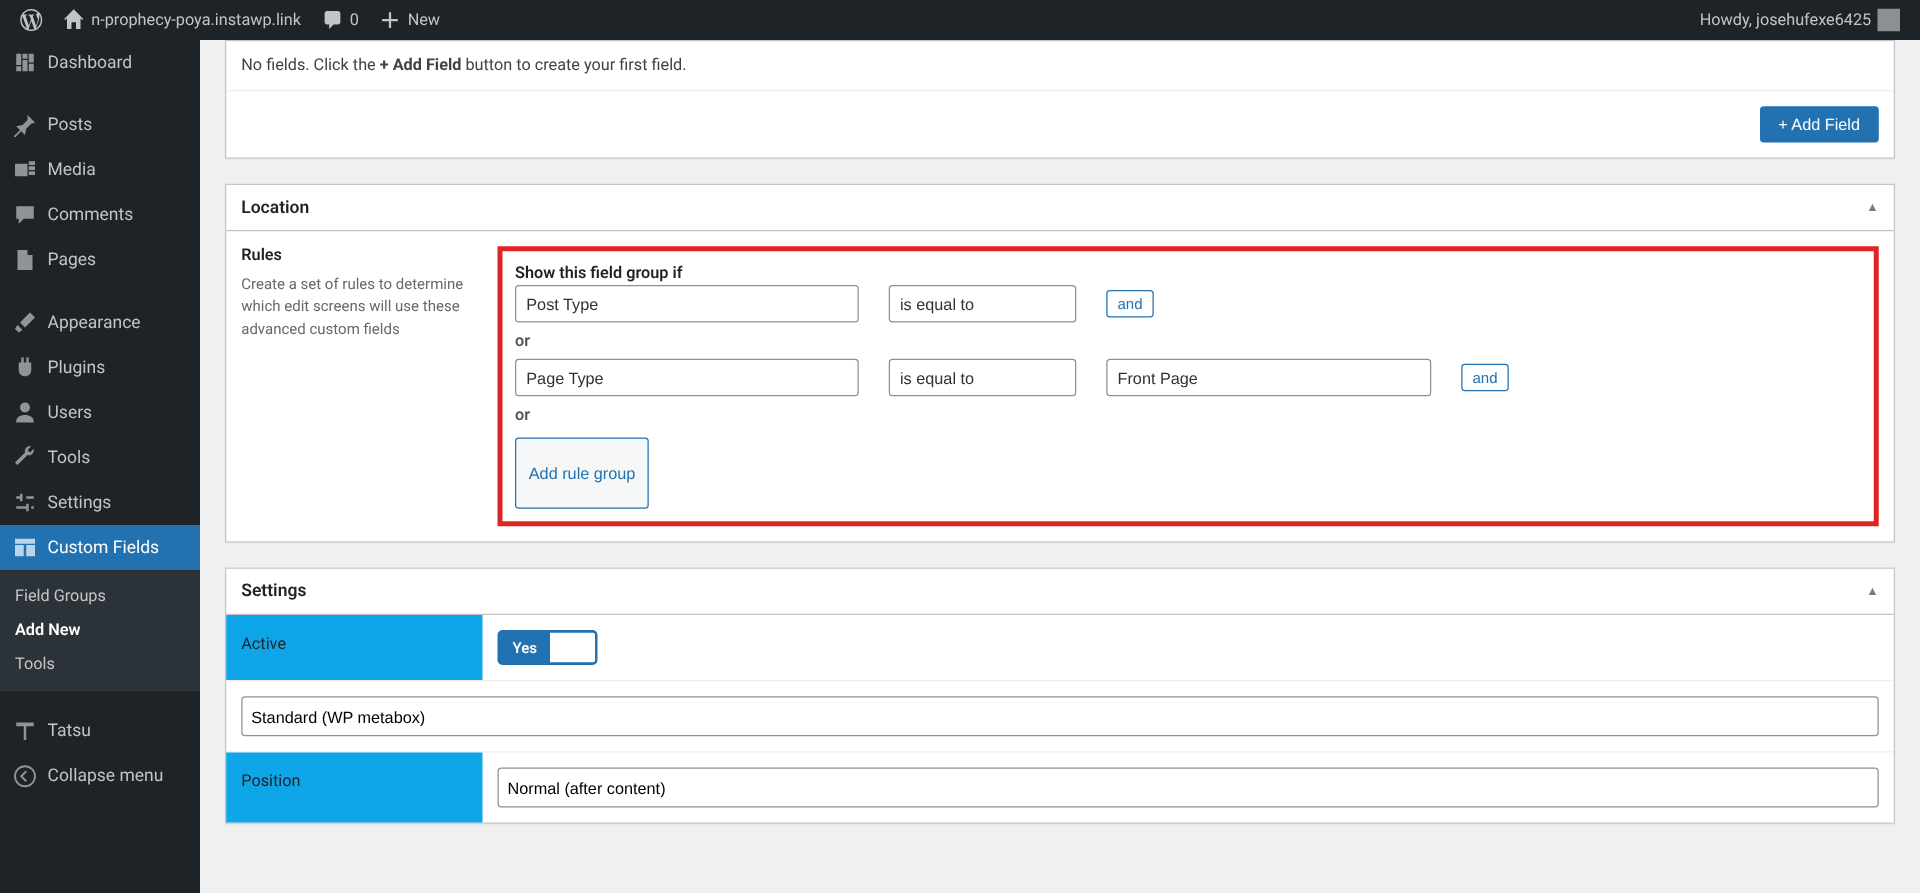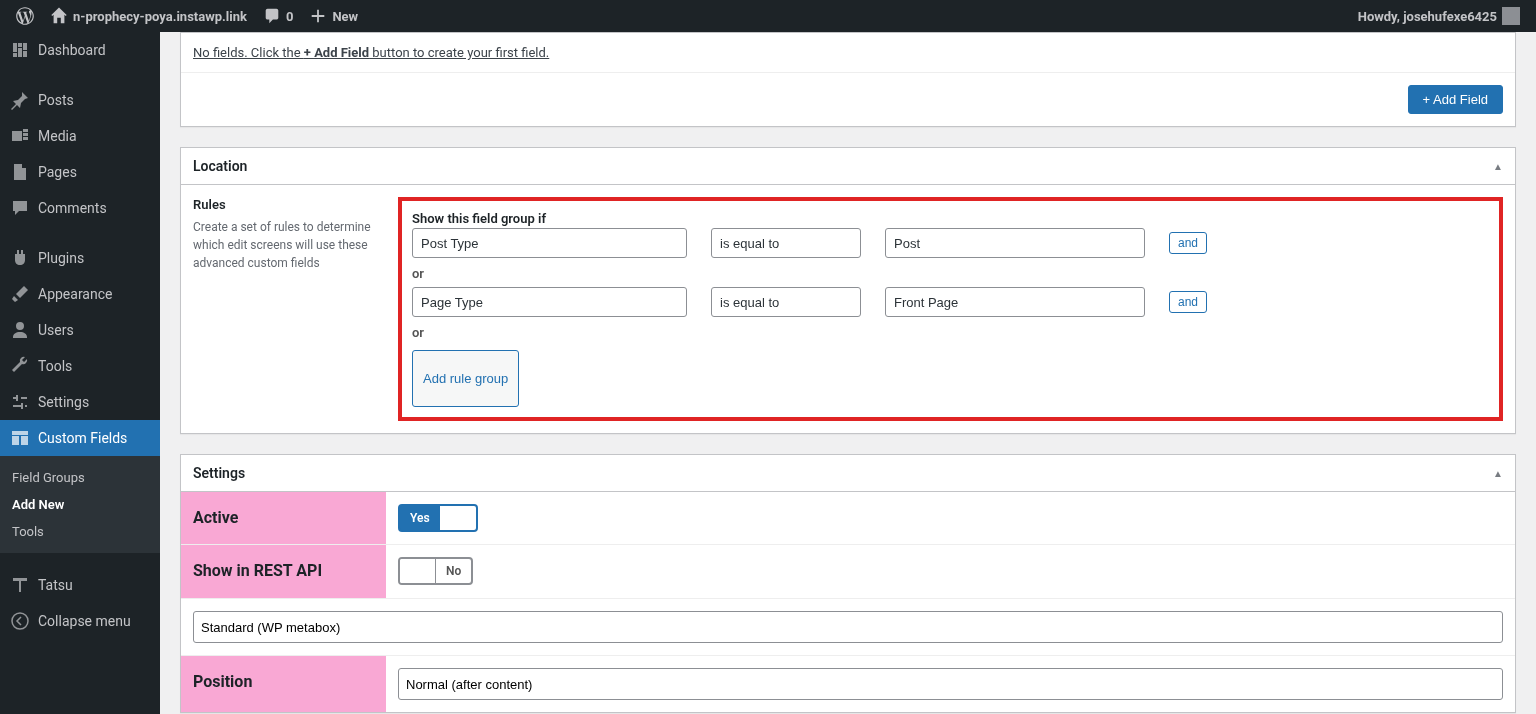--- a/index.html
+++ b/index.html
@@ -2,21 +2,21 @@
 <html><head>
 <meta charset="utf-8">
 <style>
 * { box-sizing: border-box; margin: 0; padding: 0; }
 body { font-family: -apple-system, BlinkMacSystemFont, "Segoe UI", Roboto, sans-serif; font-size: 13px; color: #1d2327; background: #f0f0f1; overflow-x: hidden; }
 
 
 .toolbar { position: fixed; top: 0; left: 0; right: 0; height: 32px; background: #1d2327; color: #c3c4c7; display: flex; align-items: center; padding: 0 8px; z-index: 1000; font-size: 13px; }
 .toolbar .left { display: flex; align-items: center; gap: 0; }
 .toolbar .right { margin-left: auto; display: flex; align-items: flex-start; gap: 8px; }
-.toolbar .tb-item { display: flex; align-items: center; gap: 5px; padding: 0 8px; height: 32px; cursor: pointer; font-weight: bold; }
+.toolbar .tb-item { display: flex; align-items: center; gap: 5px; padding: 0 8px; height: 32px; cursor: pointer; }
 .toolbar svg { width: 18px; height: 18px; fill: currentColor; }
 .toolbar .avatar { width: 18px; height: 18px; background: #8c8f94; }
 
 
 .sidebar { position: fixed; top: 32px; left: 0; bottom: 0; width: 160px; background: #1d2327; color: #c3c4c7; overflow-y: auto; }
 .sidebar .menu-item { display: flex; align-items: center; gap: 8px; padding: 8px 10px; cursor: pointer; font-size: 14px; position: relative; }
 .sidebar .menu-item.active { background: #2271b1; color: #fff; }
 .sidebar .menu-item.active::after { content:''; position:absolute; right:-8px; top:50%; transform:translateY(-50%); border:8px solid transparent; border-right-color:#f0f0f1; }
 .sidebar .menu-item svg { width: 20px; height: 20px; fill: currentColor; opacity: .7; }
 .sidebar .sep { height: 14px; }
@@ -26,21 +26,21 @@
 
 
 .main { margin-left: 160px; margin-top: 32px; padding: 0 20px 40px 20px; }
 .postbox { background: #fff; border: 1px solid #c3c4c7; box-shadow: 0 1px 1px rgba(0,0,0,.04); margin-bottom: 20px; }
 .postbox-header { border-bottom: 1px solid #c3c4c7; display: flex; align-items: center; }
 .postbox-header h2 { font-size: 14px; font-weight: 600; padding: 10px 12px; flex: 1; }
 .postbox-header .toggle { padding: 0 12px; color: #787c82; cursor: pointer; font-size: 10px; }
 .postbox-inside { padding: 12px; }
 
 
-.no-fields { padding: 12px; color: #3c434a; font-size: 13px; text-decoration: underline; }
+.no-fields { padding: 12px; color: #3c434a; font-size: 13px; }
 .add-field-row { padding: 12px; text-align: right; border-top: 1px solid #eee; }
 .btn-primary { background: #2271b1; color: #fff; border: 1px solid #2271b1; padding: 6px 14px; font-size: 13px; border-radius: 3px; cursor: pointer; }
 .btn-secondary { background: #f6f7f7; color: #2271b1; border: 1px solid #2271b1; padding: 20px 10px; font-size: 13px; border-radius: 3px; cursor: pointer; }
 .btn-and { background: #fff; color: #2271b1; border: 1px solid #2271b1; padding: 3px 8px; font-size: 12px; border-radius: 3px; cursor: pointer; }
 
 
 .rules-wrap { display: flex; }
 .rules-side { width: 205px; }
 .rules-side h3 { font-size: 13px; font-weight: 600; margin-bottom: 6px; }
 .rules-side p { color: #646970; font-size: 12px; line-height: 1.5; }
@@ -50,21 +50,21 @@
 .rule-row select { flex: 1; padding: 5px 8px; border: 1px solid #8c8f94; border-radius: 3px; background: #fff; font-size: 13px; color:#2c3338; height:30px; }
 .rule-row select.op { flex: 0 0 150px; }
 .rule-row select.param { flex: 0 0 275px; }
 .rule-row select.val { flex: 0 0 260px; }
 .or-text { font-size: 13px; font-weight: 600; margin: 6px 0; color:#555; }
 .add-rule-btn { margin-top: 4px; }
 
 
 .setting-row { display: flex; border-top: 1px solid #eee; }
 .setting-row:first-child { border-top: none; }
-.setting-label { width: 205px; padding: 16px 12px; font-weight: 700; font-size: 16px; background:#f9a8d4; }
+.setting-label { width: 205px; padding: 16px 12px; font-weight: 400; font-size: 13px; background:#0ea5e9; }
 .setting-field { flex: 1; padding: 12px; }
 .setting-field select { width: 100%; padding: 6px 7px; border: 1px solid #8c8f94; border-radius: 3px; background: #fff; font-size: 13px; height:32px;}
 
 
 .switch { display: inline-flex; align-items: center; border: 2px solid #2271b1; border-radius: 4px; overflow: hidden; height: 28px; background:#fff;}
 .switch.off { border-color: #8c8f94; }
 .switch .lbl { padding: 0 10px; font-size: 12px; font-weight:600;}
 .switch .knob { width: 36px; height: 100%; background: #fff; }
 .switch.on { background: #2271b1; color:#fff; }
 .switch.on .knob { background: #fff; }
@@ -125,42 +125,42 @@
     <span>Posts</span>
   </div>
   <div class="menu-item">
     <svg viewBox="0 0 20 20">
         <path d="M2 5h10v10H2zM13 3h5v3h-5zm0 4h5v3h-5zm0 4h5v3h-5z"></path>
       </svg>
     <span>Media</span>
   </div>
   <div class="menu-item">
     <svg viewBox="0 0 20 20">
+        <path d="M3 3h14v10H9l-4 4v-4H3z"></path>
+      </svg>
+    <span>Comments</span>
+  </div>
+  <div class="menu-item">
+    <svg viewBox="0 0 20 20">
         <path d="M4 2h8l4 4v12H4zM12 2v4h4"></path>
       </svg>
     <span>Pages</span>
   </div>
-  <div class="menu-item">
-    <svg viewBox="0 0 20 20">
-        <path d="M3 3h14v10H9l-4 4v-4H3z"></path>
-      </svg>
-    <span>Comments</span>
-  </div>
   <div class="sep"></div>
   <div class="menu-item">
     <svg viewBox="0 0 20 20">
+        <path d="M14 2l4 4-8 8-4-4zM4 12l4 4-3 2-3-3z"></path>
+      </svg>
+    <span>Appearance</span>
+  </div>
+  <div class="menu-item">
+    <svg viewBox="0 0 20 20">
         <path d="M7 2v4H5v6c0 3 2 5 5 5s5-2 5-5V6h-2V2h-2v4H9V2z"></path>
       </svg>
     <span>Plugins</span>
-  </div>
-  <div class="menu-item">
-    <svg viewBox="0 0 20 20">
-        <path d="M14 2l4 4-8 8-4-4zM4 12l4 4-3 2-3-3z"></path>
-      </svg>
-    <span>Appearance</span>
   </div>
   <div class="menu-item">
     <svg viewBox="0 0 20 20">
         <path d="M10 10a4 4 0 100-8 4 4 0 000 8zm0 2c-4 0-7 2-7 5v1h14v-1c0-3-3-5-7-5z"></path>
       </svg>
     <span>Users</span>
   </div>
   <div class="menu-item">
     <svg viewBox="0 0 20 20">
         <path d="M17 3a4 4 0 01-5 5L4 16l-2-2 8-8a4 4 0 015-5l-3 3 2 2z"></path>
@@ -221,21 +221,20 @@
         <div class="rules-side">
           <h3>Rules</h3>
           <p>Create a set of rules to determine which edit screens will use these advanced custom fields</p>
         </div>
         <div class="rules-body">
           <div class="label">Show this field group if</div>
 
           <div class="rule-row">
             <select class="param"><option>Post Type</option></select>
             <select class="op"><option>is equal to</option></select>
-            <select class="val"><option>Post</option></select>
             <button class="btn-and">and</button>
           </div>
 
           <div class="or-text">or</div>
 
           <div class="rule-row">
             <select class="param"><option>Page Type</option></select>
             <select class="op"><option>is equal to</option></select>
             <select class="val"><option>Front Page</option></select>
             <button class="btn-and">and</button>
@@ -257,29 +256,20 @@
       <div class="setting-row">
         <div class="setting-label">Active</div>
         <div class="setting-field">
           <div class="switch on">
             <span class="lbl">Yes</span>
             <span class="knob"></span>
           </div>
         </div>
       </div>
       <div class="setting-row">
-        <div class="setting-label">Show in REST API</div>
-        <div class="setting-field">
-          <div class="switch off">
-            <span class="knob"></span>
-            <span class="lbl">No</span>
-          </div>
-        </div>
-      </div>
-      <div class="setting-row">
         <div class="setting-field">
           <select><option>Standard (WP metabox)</option></select>
         </div>
       </div>
       <div class="setting-row">
         <div class="setting-label">Position</div>
         <div class="setting-field">
           <select><option>Normal (after content)</option></select>
         </div>
       </div>

